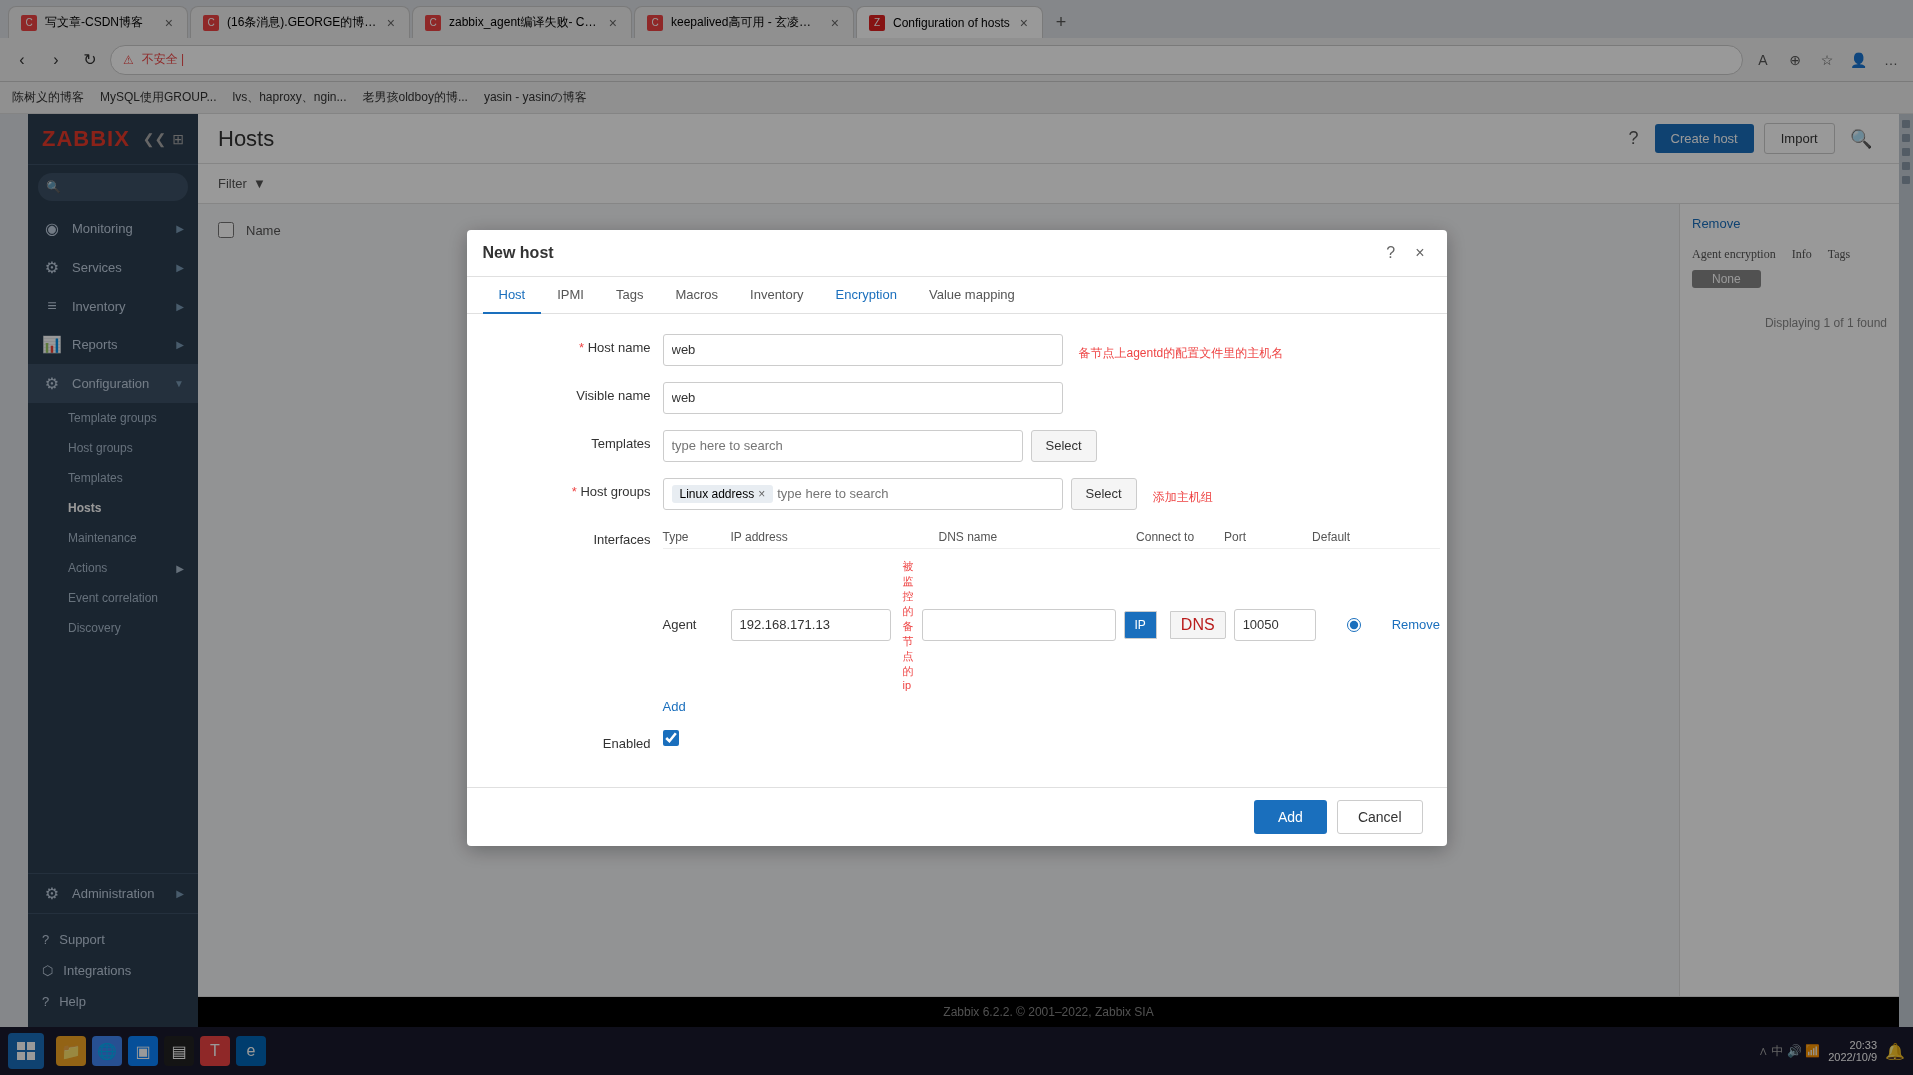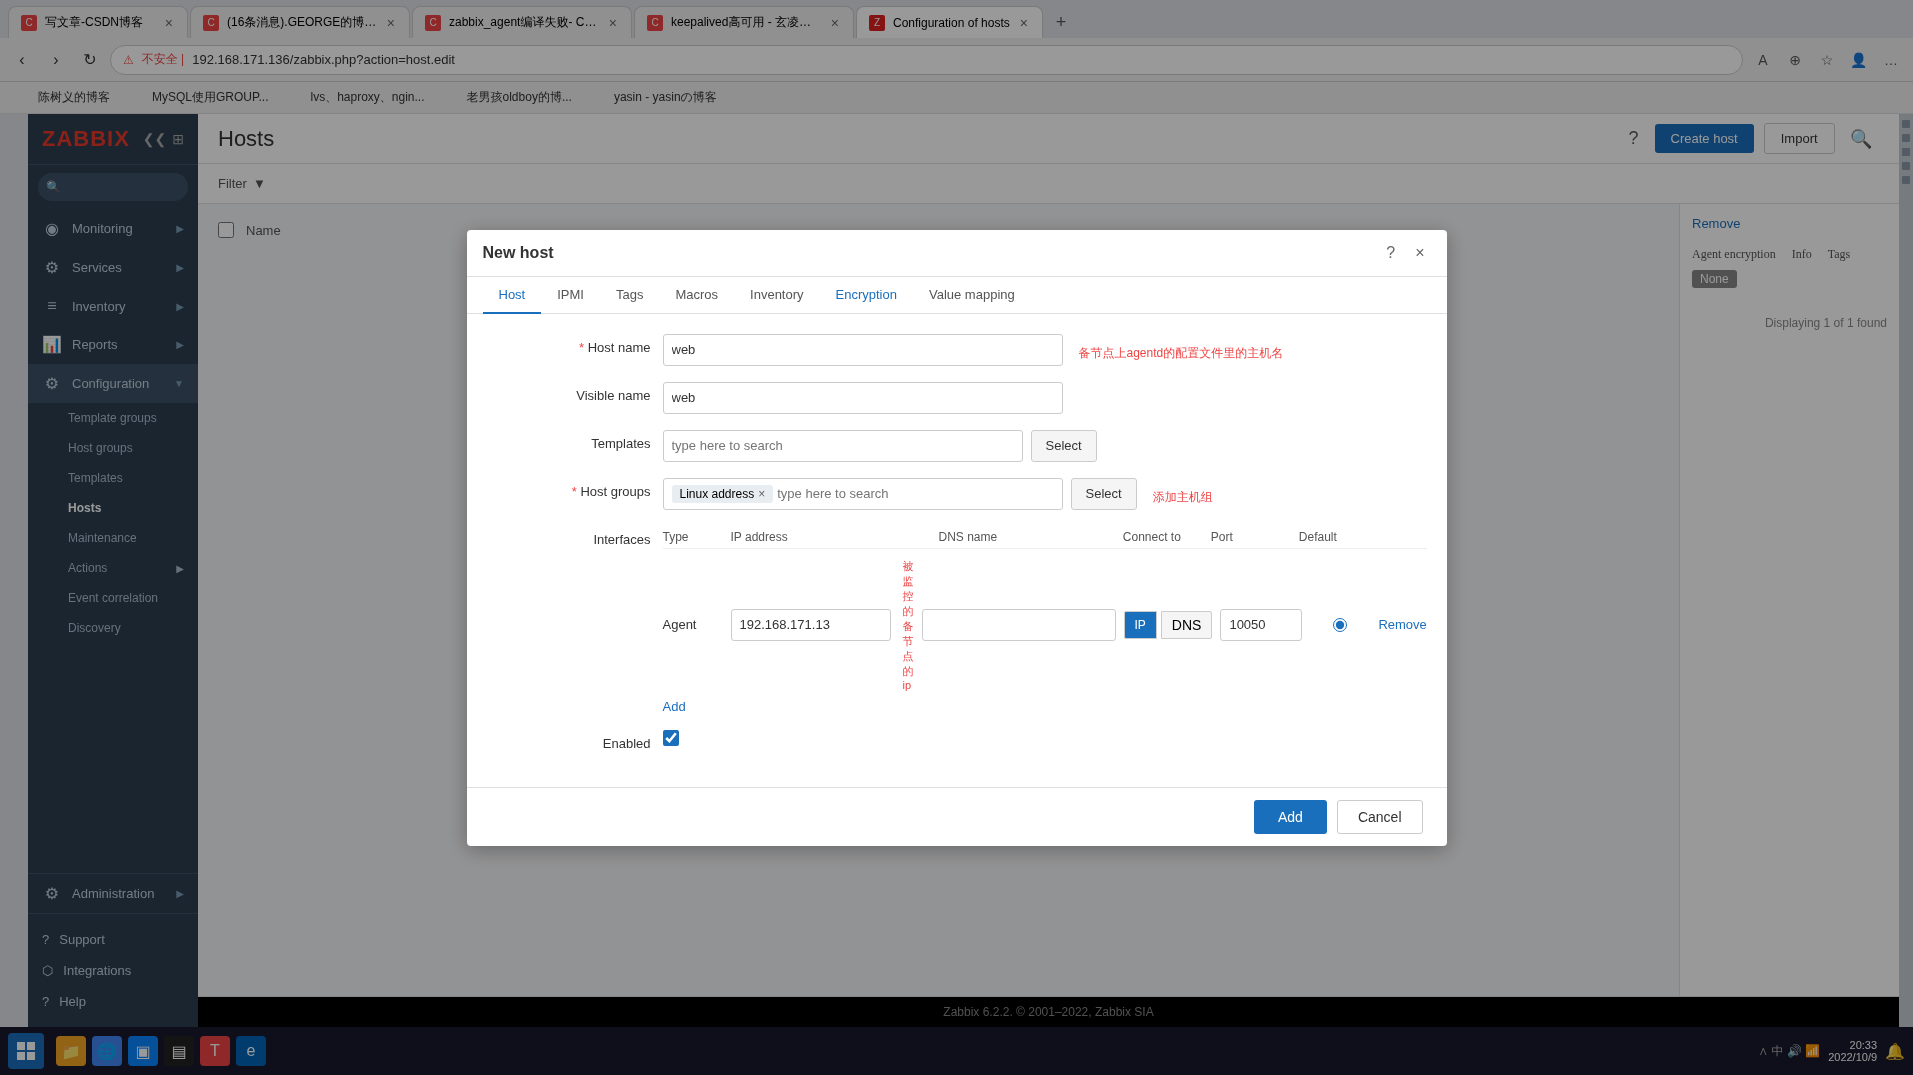--- a/index.html
+++ b/index.html
@@ -18,21 +18,21 @@
 
     .browser-toolbar { height: 44px; background: #f0f0f0; display: flex; align-items: center; padding: 0 8px; gap: 6px; border-bottom: 1px solid #ccc; }
     .browser-nav-btn { width: 28px; height: 28px; border-radius: 50%; border: none; background: transparent; cursor: pointer; display: flex; align-items: center; justify-content: center; font-size: 16px; color: #333; }
     .browser-address-bar { flex: 1; height: 30px; border: 1px solid #ccc; border-radius: 15px; background: #fff; display: flex; align-items: center; padding: 0 12px; gap: 8px; font-size: 13px; }
     .browser-address-icon { font-size: 12px; color: #e44; }
     .browser-address-text { flex: 1; color: #333; font-size: 13px; }
     .browser-actions { display: flex; gap: 4px; }
     .browser-action-btn { width: 28px; height: 28px; border-radius: 50%; border: none; background: transparent; cursor: pointer; display: flex; align-items: center; justify-content: center; font-size: 14px; color: #555; }
 
     .browser-bookmarks { height: 32px; background: #f0f0f0; display: flex; align-items: center; padding: 0 12px; gap: 16px; border-bottom: 1px solid #ddd; font-size: 12px; }
-    .bookmark-item { color: #333; cursor: pointer; white-space: nowrap; display: flex; align-items: center; gap: 4px; margin-left: 26px; }
+    .bookmark-item { color: #333; cursor: pointer; white-space: nowrap; display: flex; align-items: center; gap: 4px; }
 
     
     .app-container { flex: 1; display: flex; overflow: hidden; margin-left: 28px; }
 
     
     .sidebar { width: 170px; background: #2c3e50; display: flex; flex-direction: column; color: #fff; overflow-y: auto; }
     .sidebar-logo { padding: 12px 14px; display: flex; align-items: center; gap: 8px; border-bottom: 1px solid #3d5166; }
     .sidebar-logo-text { font-size: 22px; font-weight: bold; color: #e63a2a; letter-spacing: 1px; }
     .sidebar-logo-controls { margin-left: auto; display: flex; gap: 6px; }
     .sidebar-logo-btn { color: #aaa; cursor: pointer; font-size: 14px; }
@@ -103,21 +103,21 @@
 
     .tag-input-wrap { display: flex; flex-wrap: wrap; align-items: center; gap: 4px; border: 1px solid #ccc; border-radius: 3px; padding: 4px 8px; min-height: 32px; min-width: 400px; }
     .tag { display: flex; align-items: center; gap: 4px; background: #e8edf2; border-radius: 3px; padding: 2px 8px; font-size: 12px; }
     .tag-remove { cursor: pointer; color: #666; font-size: 12px; }
     .tag-input-inner { border: none; outline: none; font-size: 13px; color: #aaa; flex: 1; min-width: 120px; }
     .interfaces-header { display: flex; gap: 8px; padding: 4px 0; font-size: 12px; color: #555; border-bottom: 1px solid #eee; margin-bottom: 6px; }
     .interfaces-row { display: flex; align-items: center; gap: 8px; padding: 4px 0; }
     .iface-type { width: 60px; font-size: 13px; color: #333; }
     .iface-connect { display: flex; gap: 4px; }
     .iface-connect-btn { height: 28px; padding: 0 10px; border: 1px solid #ccc; font-size: 12px; cursor: pointer; background: #1a6fbd; color: #fff; border-radius: 2px 0 0 2px; }
-    .iface-connect-btn2 { height: 28px; padding: 0 10px; border: 1px solid #ccc; font-size: 14px; cursor: pointer; background: #f5f5f5; color: #000000; border-radius: 0 2px 2px 0; }
+    .iface-connect-btn2 { height: 28px; padding: 0 10px; border: 1px solid #ccc; font-size: 16px; cursor: pointer; background: #f5f5f5; color: #b91c1c; border-radius: 0 2px 2px 0; margin-left: 9px; }
     .iface-default { width: 60px; display: flex; align-items: center; justify-content: center; }
     .iface-radio { width: 14px; height: 14px; accent-color: #1a6fbd; }
     .iface-remove { color: #1a6fbd; cursor: pointer; font-size: 13px; text-decoration: none; }
 
     .add-link { color: #1a6fbd; cursor: pointer; text-decoration: none; font-size: 13px; display: inline-block; margin-top: 4px; }
 
     .description-textarea { width: 400px; height: 100px; border: 1px solid #ccc; border-radius: 3px; padding: 6px 8px; font-size: 13px; resize: both; }
 
     .proxy-select { height: 32px; border: 1px solid #ccc; border-radius: 3px; padding: 0 4px; font-size: 13px; min-width: 160px; }
 
@@ -127,21 +127,21 @@
     .modal-footer { padding: 12px 24px; border-top: 1px solid #e0e0e0; display: flex; justify-content: flex-end; gap: 10px; }
     .btn-add { background: #1a6fbd; color: #fff; border: none; padding: 8px 24px; border-radius: 3px; font-size: 14px; cursor: pointer; font-weight: 500; }
     .btn-cancel { background: #fff; color: #333; border: 1px solid #ccc; padding: 8px 20px; border-radius: 3px; font-size: 14px; cursor: pointer; }
 
     
     .table-right-panel { width: 220px; background: #fff; border-left: 1px solid #e0e0e0; padding: 12px; display: flex; flex-direction: column; gap: 8px; }
     .remove-link { color: #1a6fbd; cursor: pointer; font-size: 13px; }
     .encryption-label { font-size: 12px; color: #555; }
     .info-label { font-size: 12px; color: #555; }
     .tags-label { font-size: 12px; color: #555; }
-    .badge-none { background: #888; color: #fff; border-radius: 3px; padding: 2px 8px; font-size: 12px; display: inline-block; }
+    .badge-none { background: #888; color: #fff; border-radius: 3px; padding: 2px 20px; font-size: 12px; display: inline-block; }
     .displaying-text { font-size: 12px; color: #888; text-align: right; margin-top: 20px; }
 
     .hosts-content { flex: 1; display: flex; overflow: hidden; }
     .hosts-main { flex: 1; overflow: hidden; }
 
     .page-content { flex: 1; display: flex; flex-direction: column; overflow: hidden; background: #f4f5f7; }
 
     
     .edge-right { width: 14px; background: #c5cdd5; display: flex; flex-direction: column; align-items: center; padding: 6px 0; gap: 6px; }
     .edge-icon { width: 8px; height: 8px; background: #8a9aa8; border-radius: 1px; cursor: pointer; }
@@ -180,21 +180,20 @@
     <div class="browser-tab-new">+</div>
   </div>
 
   <div class="browser-toolbar">
     <button class="browser-nav-btn">‹</button>
     <button class="browser-nav-btn">›</button>
     <button class="browser-nav-btn">↻</button>
     <div class="browser-address-bar">
       <span class="browser-address-icon">⚠</span>
       <span style="font-size:12px;color:#e44;">不安全 |</span>
-      <span class="browser-address-text">192.168.171.136/zabbix.php?action=host.edit</span>
     </div>
     <div class="browser-actions">
       <button class="browser-action-btn">A</button>
       <button class="browser-action-btn">⊕</button>
       <button class="browser-action-btn">☆</button>
       <button class="browser-action-btn">👤</button>
       <button class="browser-action-btn">…</button>
     </div>
   </div>
 

